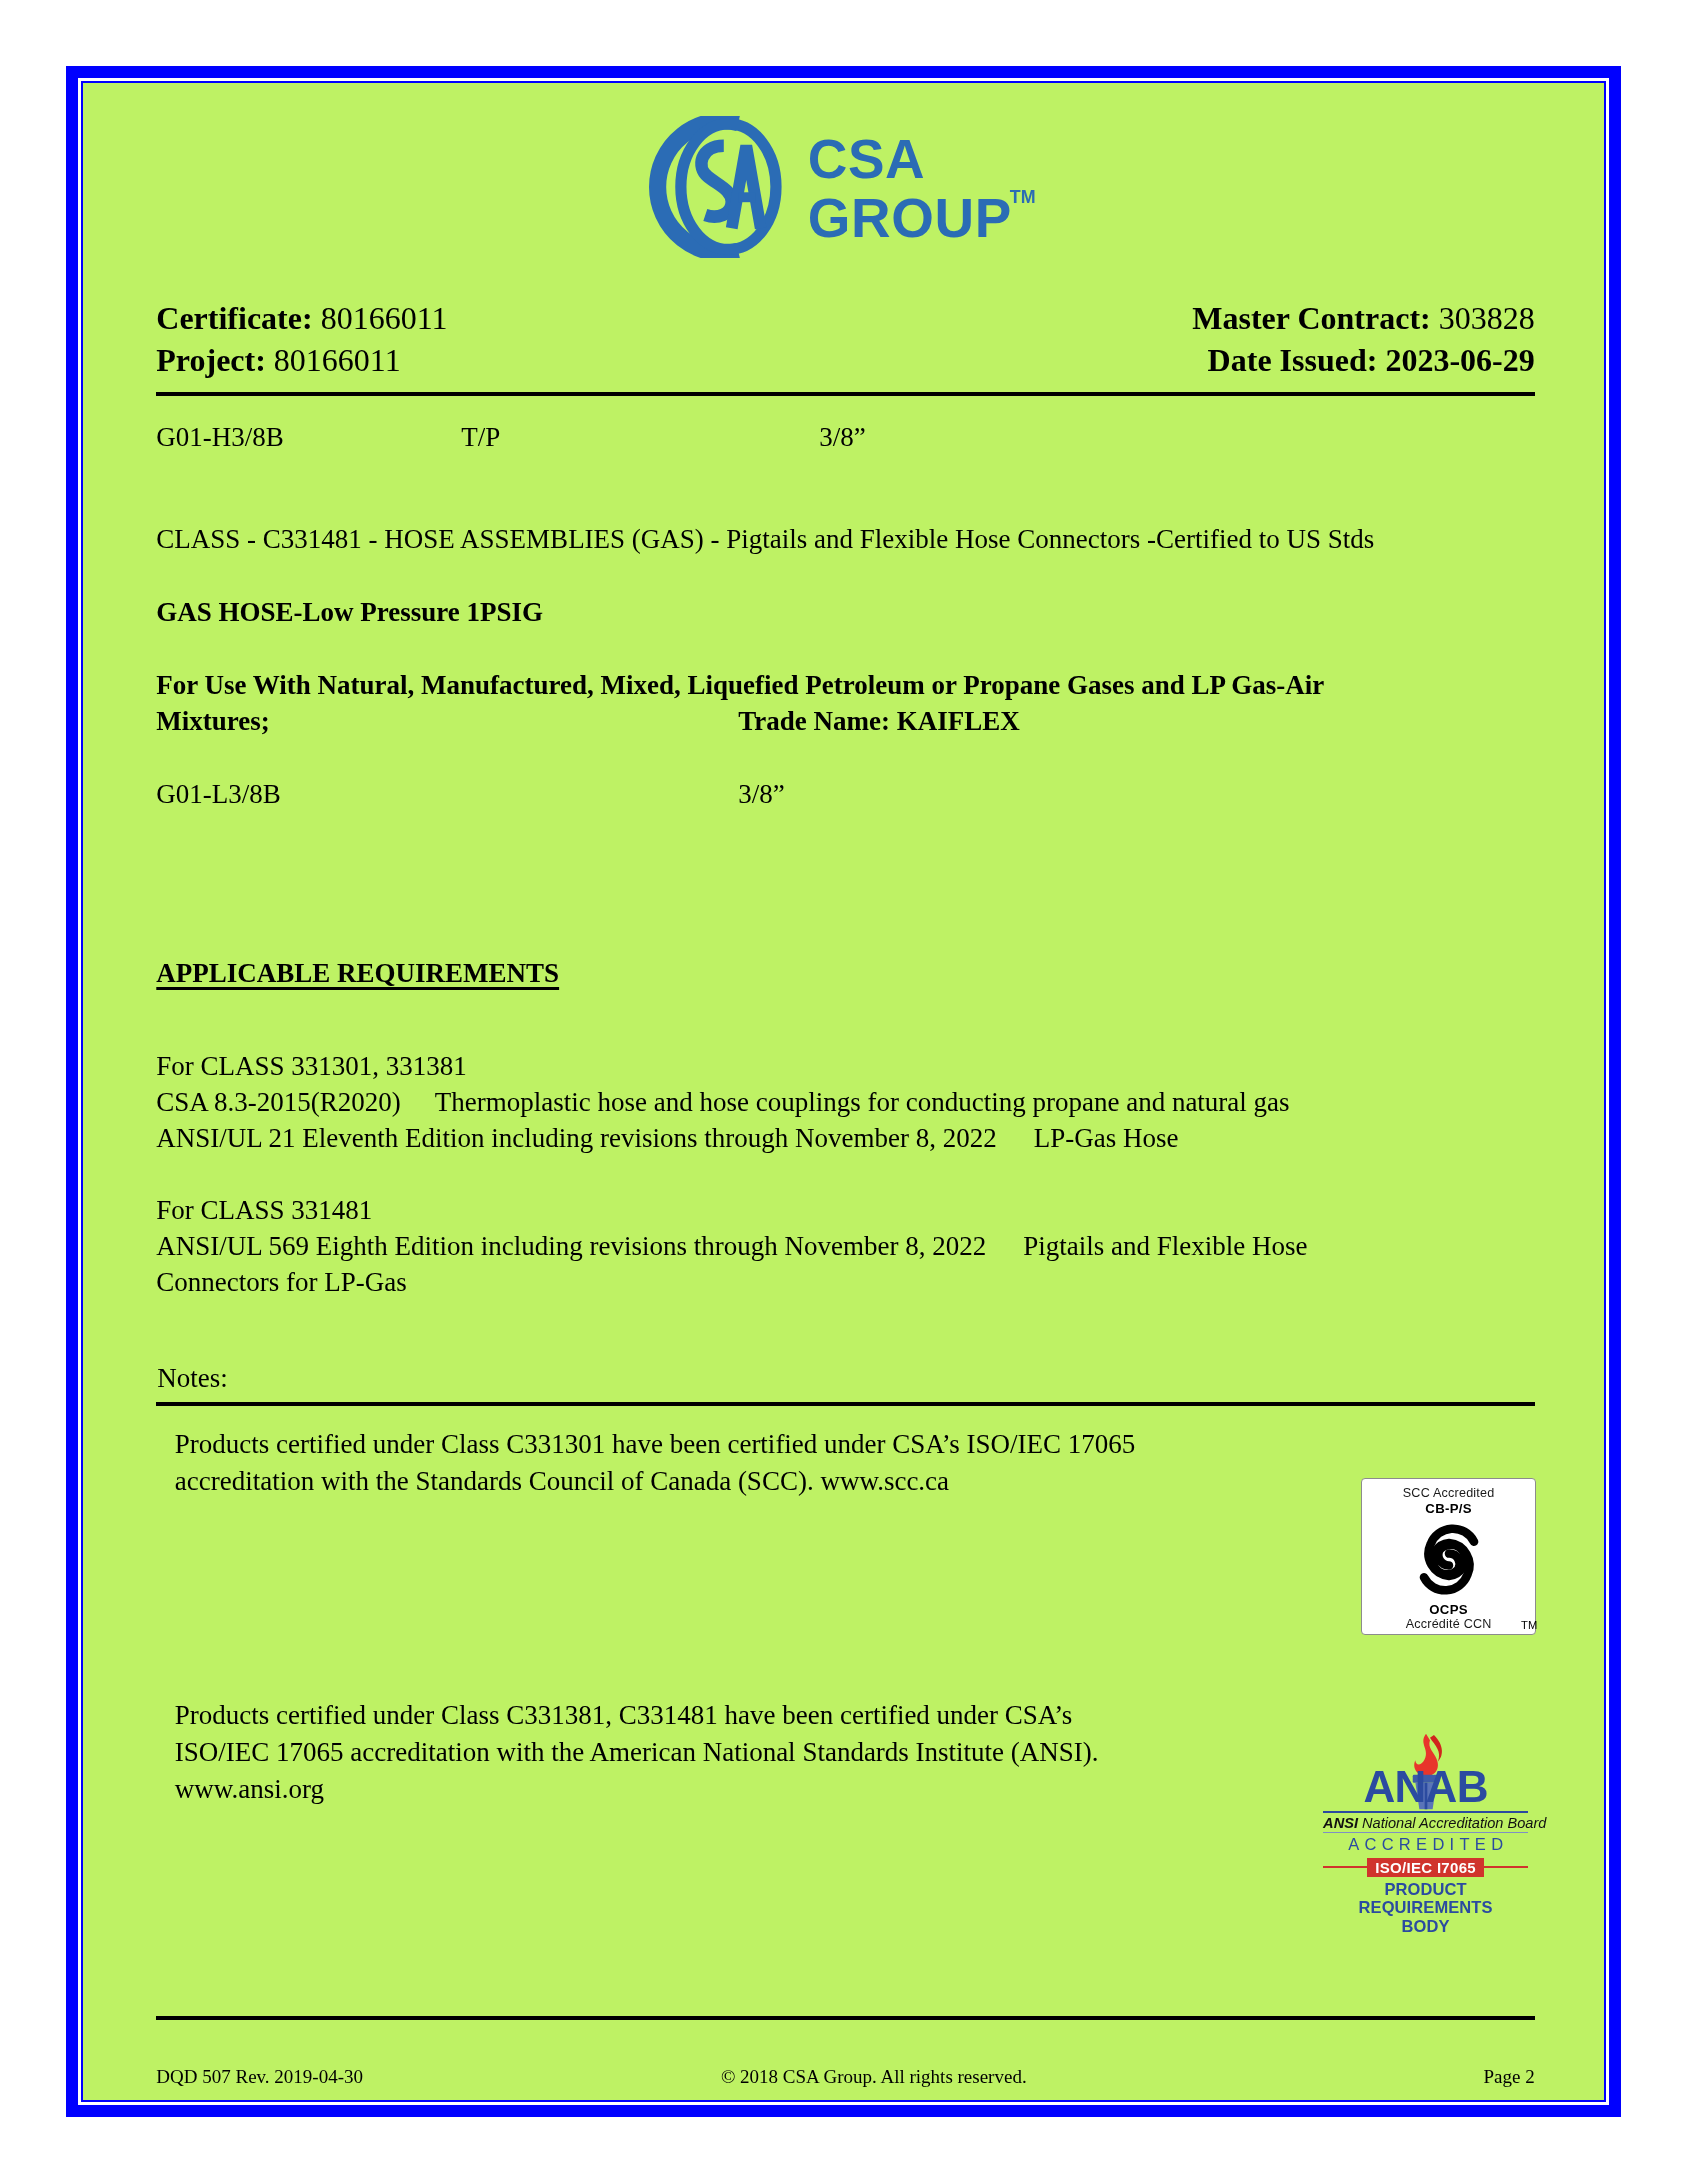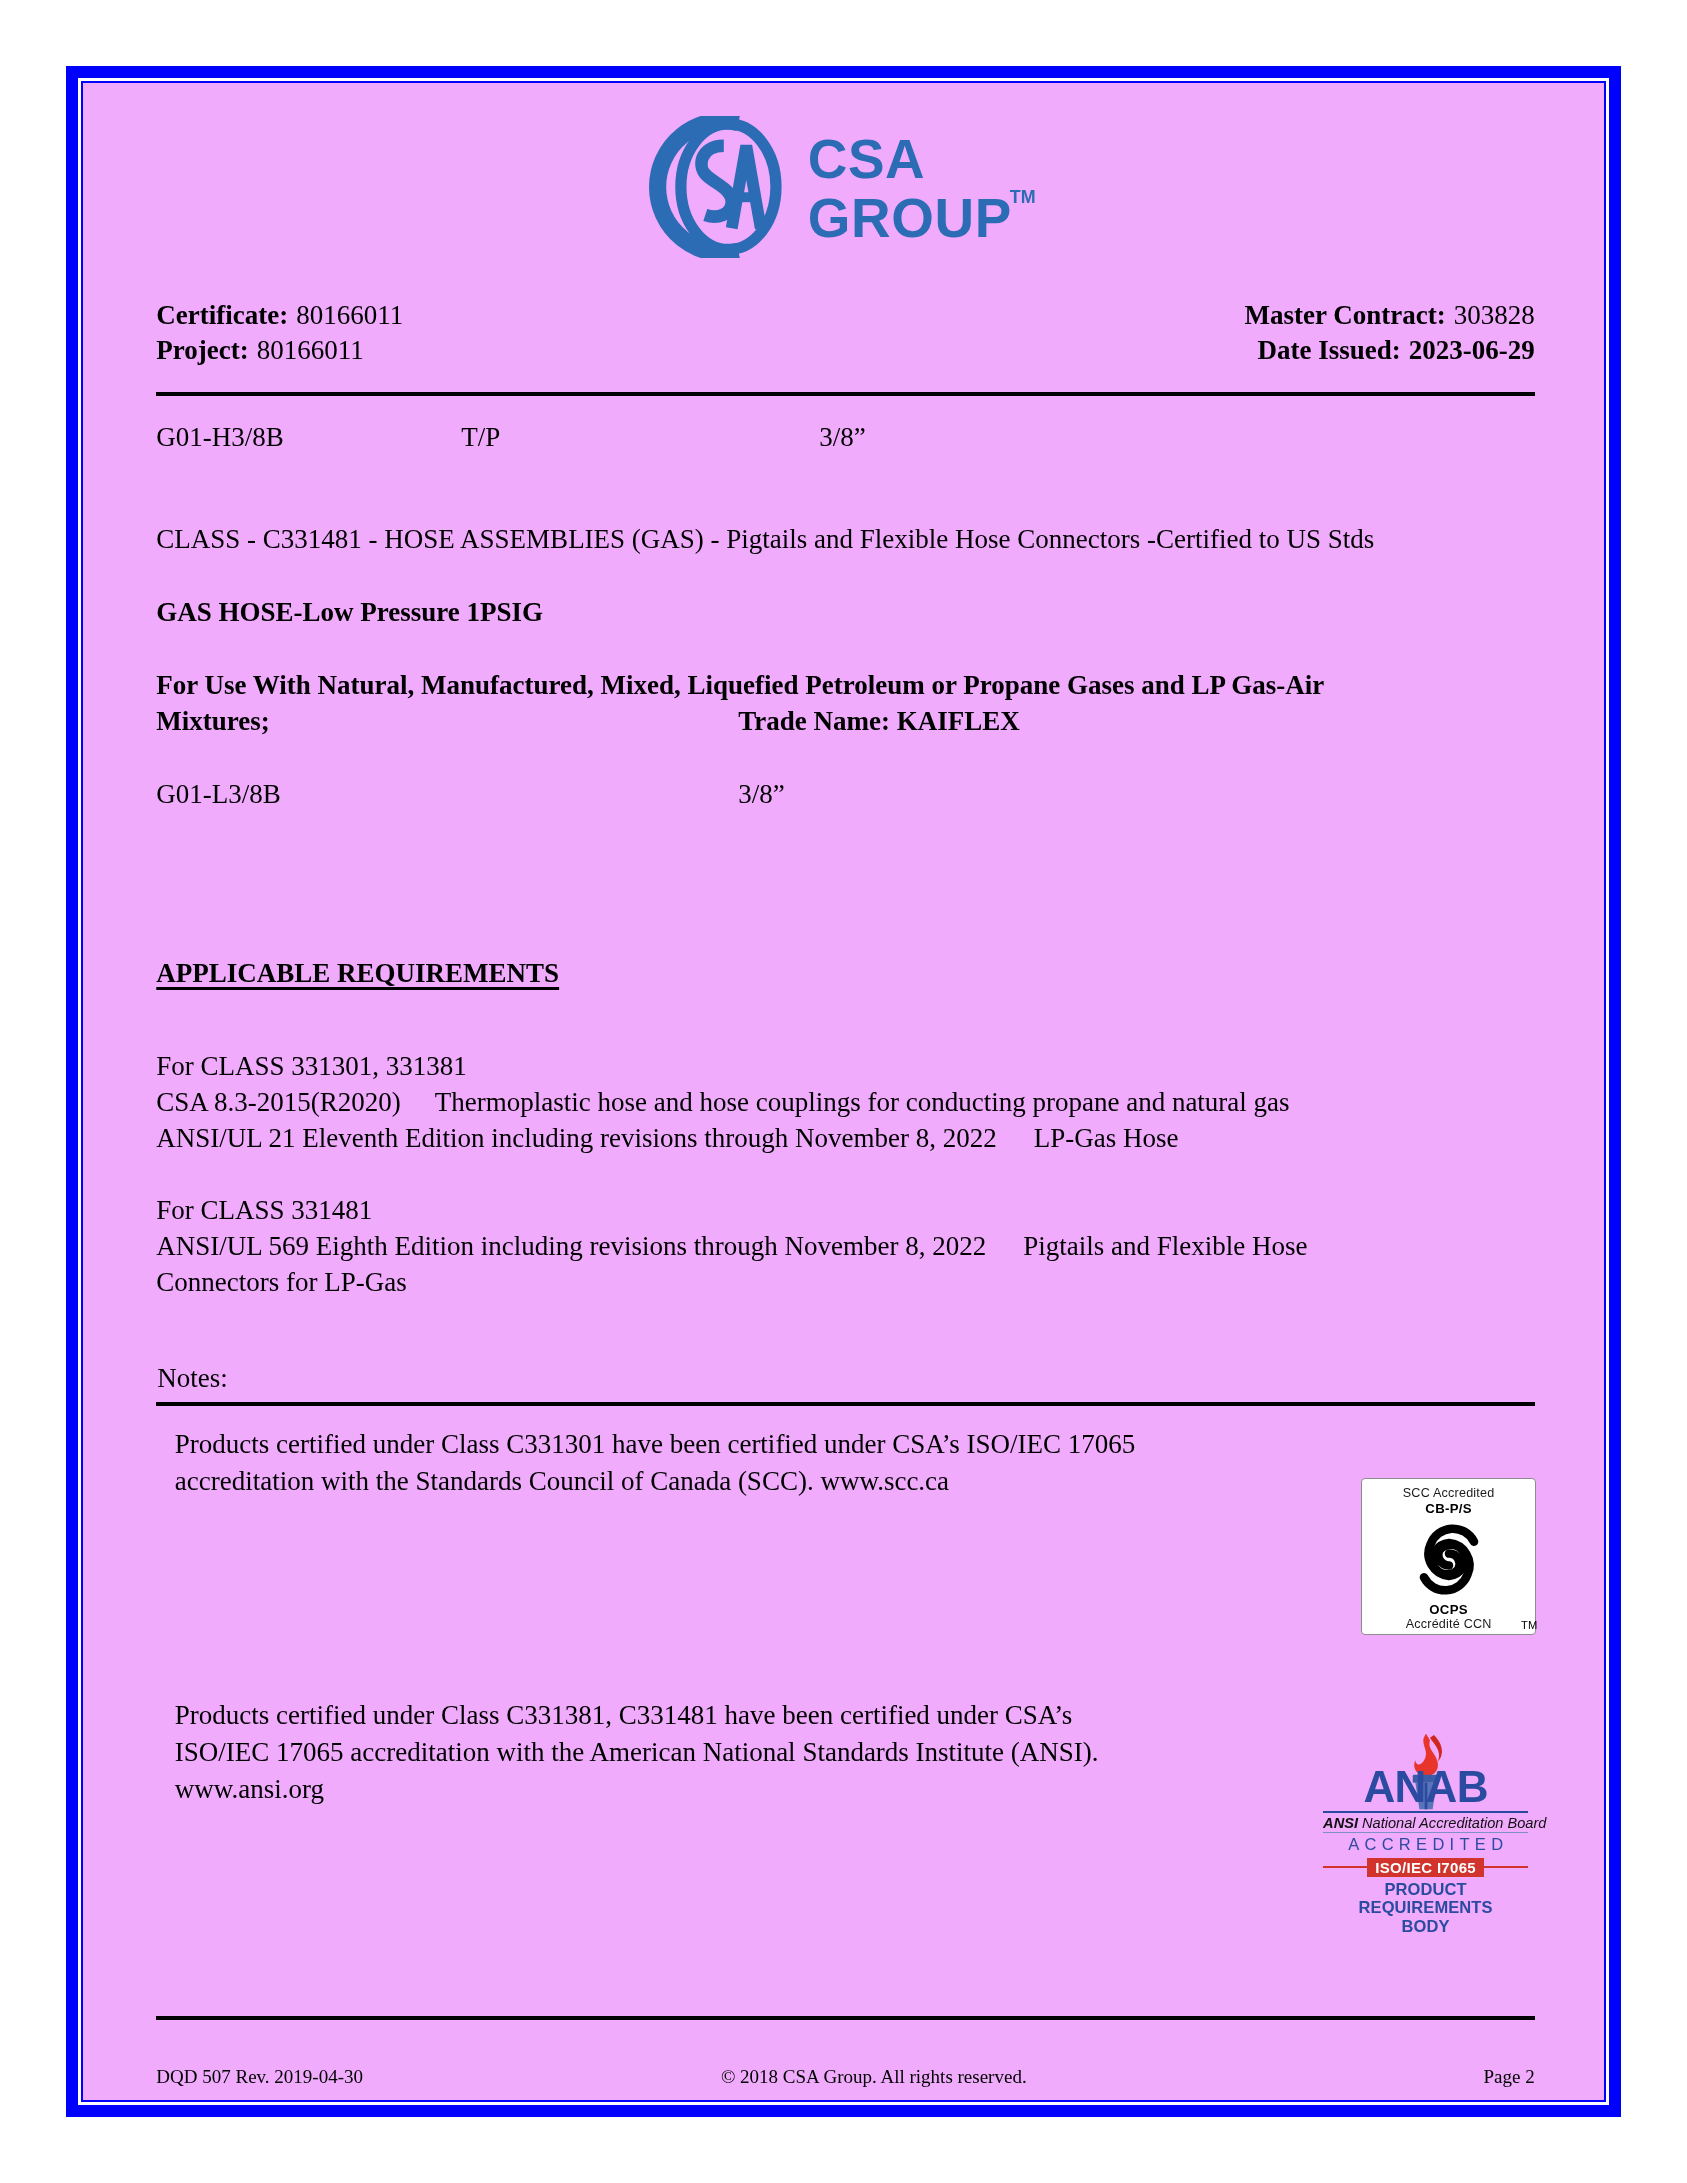--- a/index.html
+++ b/index.html
@@ -25,21 +25,21 @@
     height: 2051px;
     box-sizing: border-box;
     border: 12px solid #0000ff;
     background: #ffffff;
   }
   #page-frame-inner {
     position: absolute;
     inset: 3.3px;
     box-sizing: border-box;
     border: 2.6px solid #0000ff;
-    background: #f0abfc;
+    background: #bef264;
   }
   #page-body {
     position: absolute;
     inset: 0;
     box-sizing: border-box;
     padding: 0;
   }
 
   
   #logo-wrap {
@@ -59,21 +59,21 @@
   #doc-header {
     position: absolute;
     left: 73px;
     right: 69px;
     top: 215px;
   }
   .hdr-row {
     display: flex;
     justify-content: space-between;
     align-items: baseline;
-    font-size: 27px;
+    font-size: 32px;
     line-height: 1.30;
     white-space: nowrap;
   }
   .hdr-left, .hdr-right { display: flex; align-items: baseline; }
   .hdr-label {
     font-weight: bold;
   }
   .hdr-value {
     font-weight: normal;
     margin-left: 8px;

